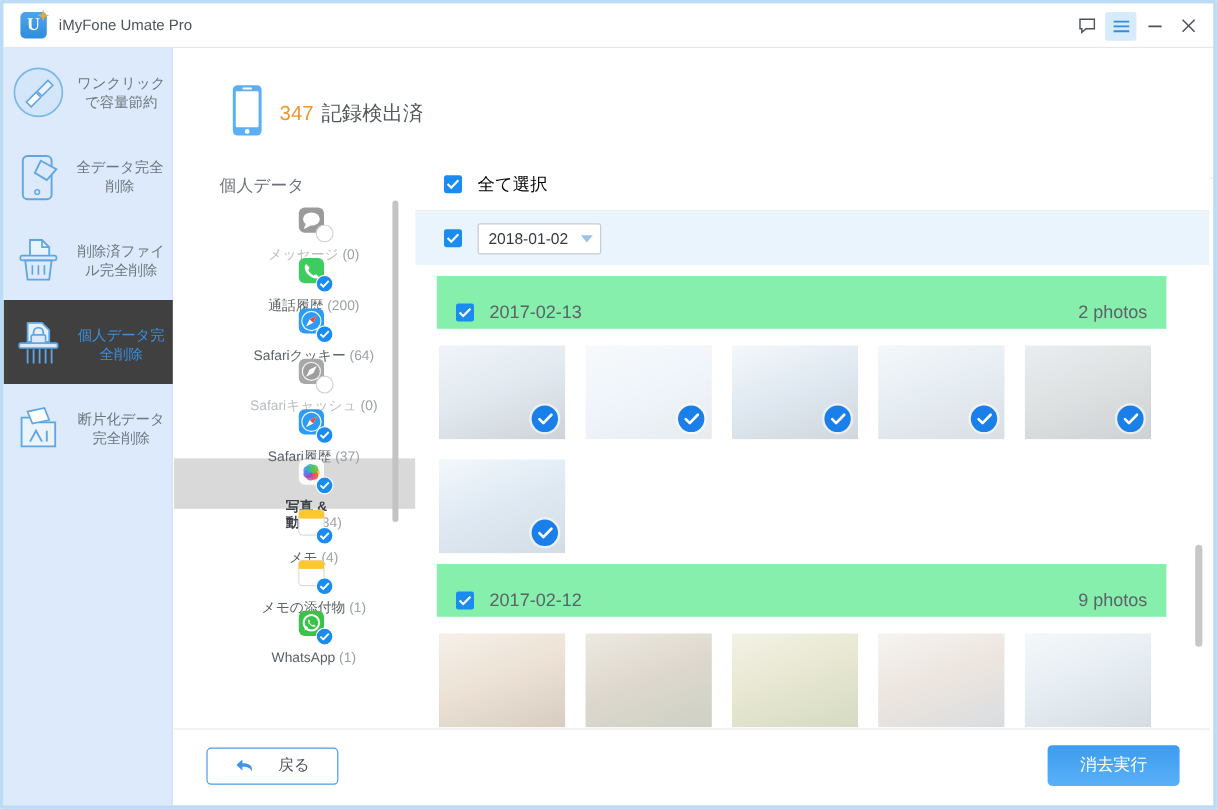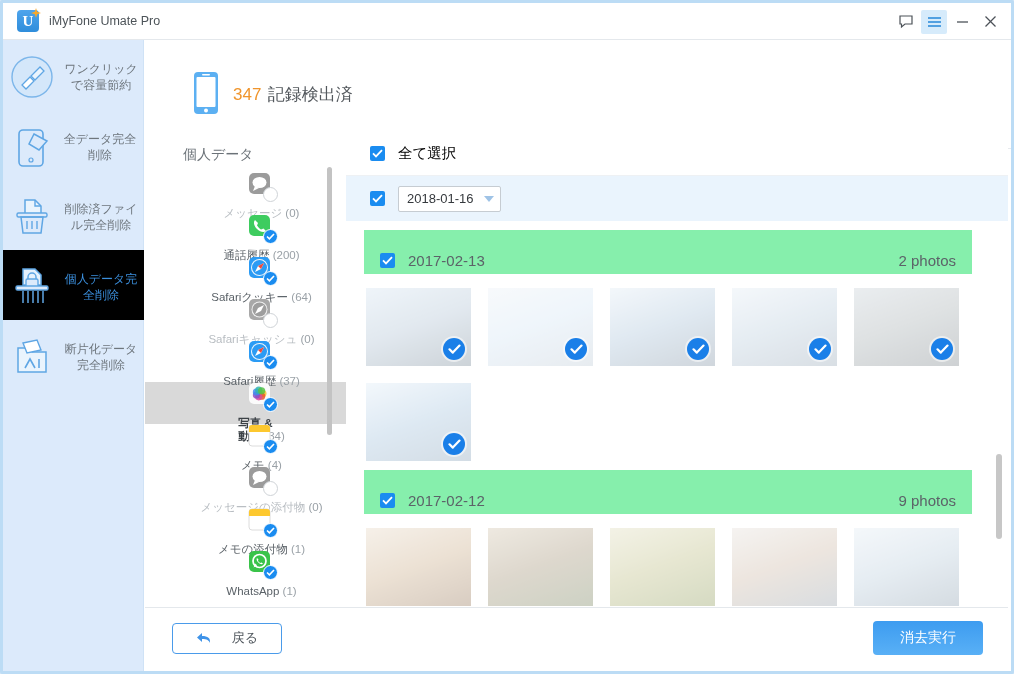--- a/index.html
+++ b/index.html
@@ -55,21 +55,21 @@
   .leftnav {
     position: absolute; left: 0; top: 37px; width: 141px; bottom: 0;
     background: #dceafb;
     border-right: 1px solid #cfe2f6;
   }
   .nav-item {
     width: 141px; padding: 14px 6px 10px 6px;
     display: flex; flex-direction: row; align-items: center; gap: 9px;
     cursor: pointer;
   }
-  .nav-item.selected { background: #000000; }
+  .nav-item.selected { background: #404040; }
   .nav-label {
     font-size: 12px; color: #6e767d; text-align: center; line-height: 1.35;
   }
   .nav-item.selected .nav-label { color: #3b8fdd; }
   .nav-ico { width: 48px; height: 46px; display: flex; align-items: center; justify-content: center; }
 
   
   .header {
     position: absolute; left: 142px; top: 38px; right: 0; height: 108px;
     background: #fff;
@@ -398,28 +398,20 @@
               <g stroke="#e3e3e3" stroke-width="1"></g>
             </svg><div class="badge">
               <svg width="9" height="7" viewBox="0 0 9 7">
                 <path d="M1 3.5 L3.4 5.8 L8 1" fill="none" stroke="#fff" stroke-width="1.6"></path>
               </svg>
             </div></div>
           <div class="dl-name">メモ <span class="dl-cnt">(4)</span></div>
         </div>
         <div class="dl-item">
           <div class="dl-ico"><svg width="27" height="27" viewBox="0 0 27 27">
-              <rect x="1" y="1" width="21" height="21" rx="5" fill="#9b9b9b"></rect>
-              <ellipse cx="11.5" cy="10.5" rx="7" ry="5.5" fill="#fff"></ellipse>
-              <path d="M7 14 L5 19 L11 16 Z" fill="#fff"></path>
-            </svg><div class="badge off"></div></div>
-          <div class="dl-name dim">メッセージの添付物 <span class="dl-cnt">(0)</span></div>
-        </div>
-        <div class="dl-item">
-          <div class="dl-ico"><svg width="27" height="27" viewBox="0 0 27 27">
               <rect x="1" y="1" width="21" height="21" rx="3" fill="#ffffff" stroke="#dcdcdc"></rect>
               <rect x="1" y="1" width="21" height="7" rx="3" fill="#fdc82f"></rect>
               <rect x="1" y="5" width="21" height="3" fill="#fdc82f"></rect>
               <g stroke="#e3e3e3" stroke-width="1"></g>
             </svg><div class="badge">
               <svg width="9" height="7" viewBox="0 0 9 7">
                 <path d="M1 3.5 L3.4 5.8 L8 1" fill="none" stroke="#fff" stroke-width="1.6"></path>
               </svg>
             </div></div>
           <div class="dl-name">メモの添付物 <span class="dl-cnt">(1)</span></div>
@@ -451,21 +443,21 @@
       <div class="selectall-label">全て選択</div>
     </div>
 
     <div class="date-row">
       <div class="cb">
         <svg width="11" height="9" viewBox="0 0 11 9">
             <path d="M1 4.4 L4 7.4 L10 1.2" fill="none" stroke="#fff" stroke-width="1.8"></path>
           </svg>
       </div>
       <div class="date-select">
-        <span>2018-01-16</span>
+        <span>2018-01-02</span>
         <span class="caret"></span>
       </div>
     </div>
 
     <div id="groups">
         <div class="group">
           <div class="group-head">
             <div class="cb">
               <svg width="11" height="9" viewBox="0 0 11 9">
                 <path d="M1 4.4 L4 7.4 L10 1.2" fill="none" stroke="#fff" stroke-width="1.8"></path>

